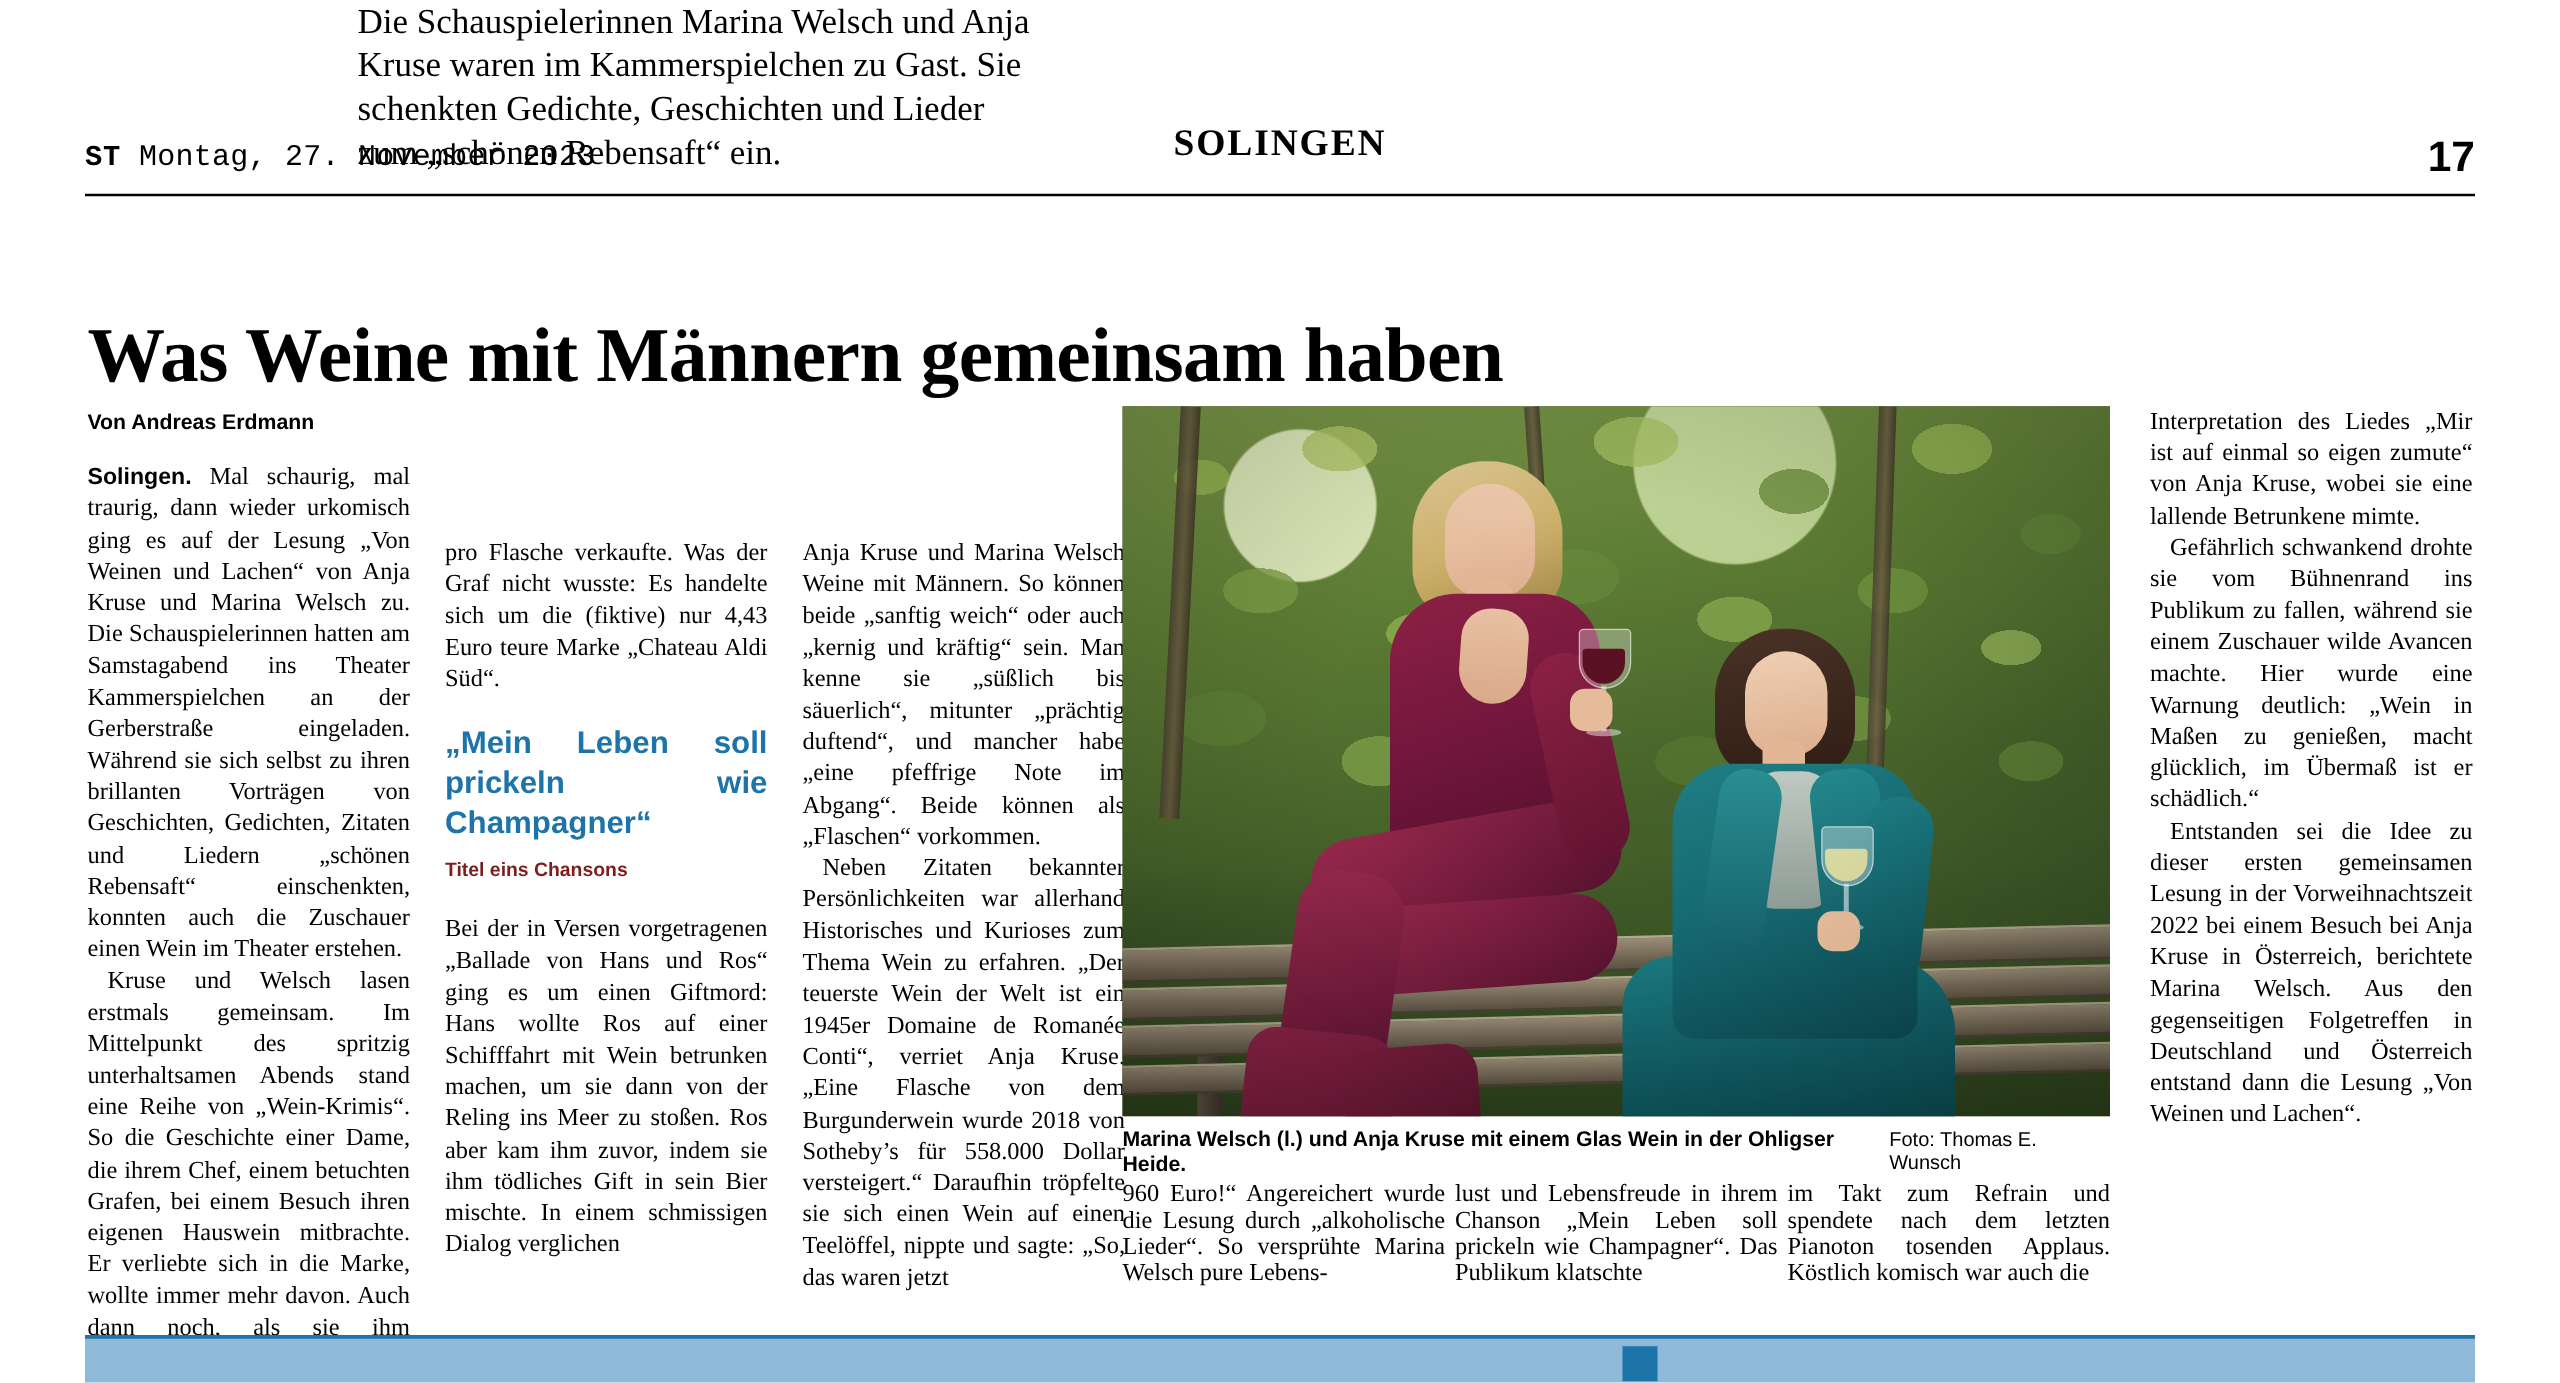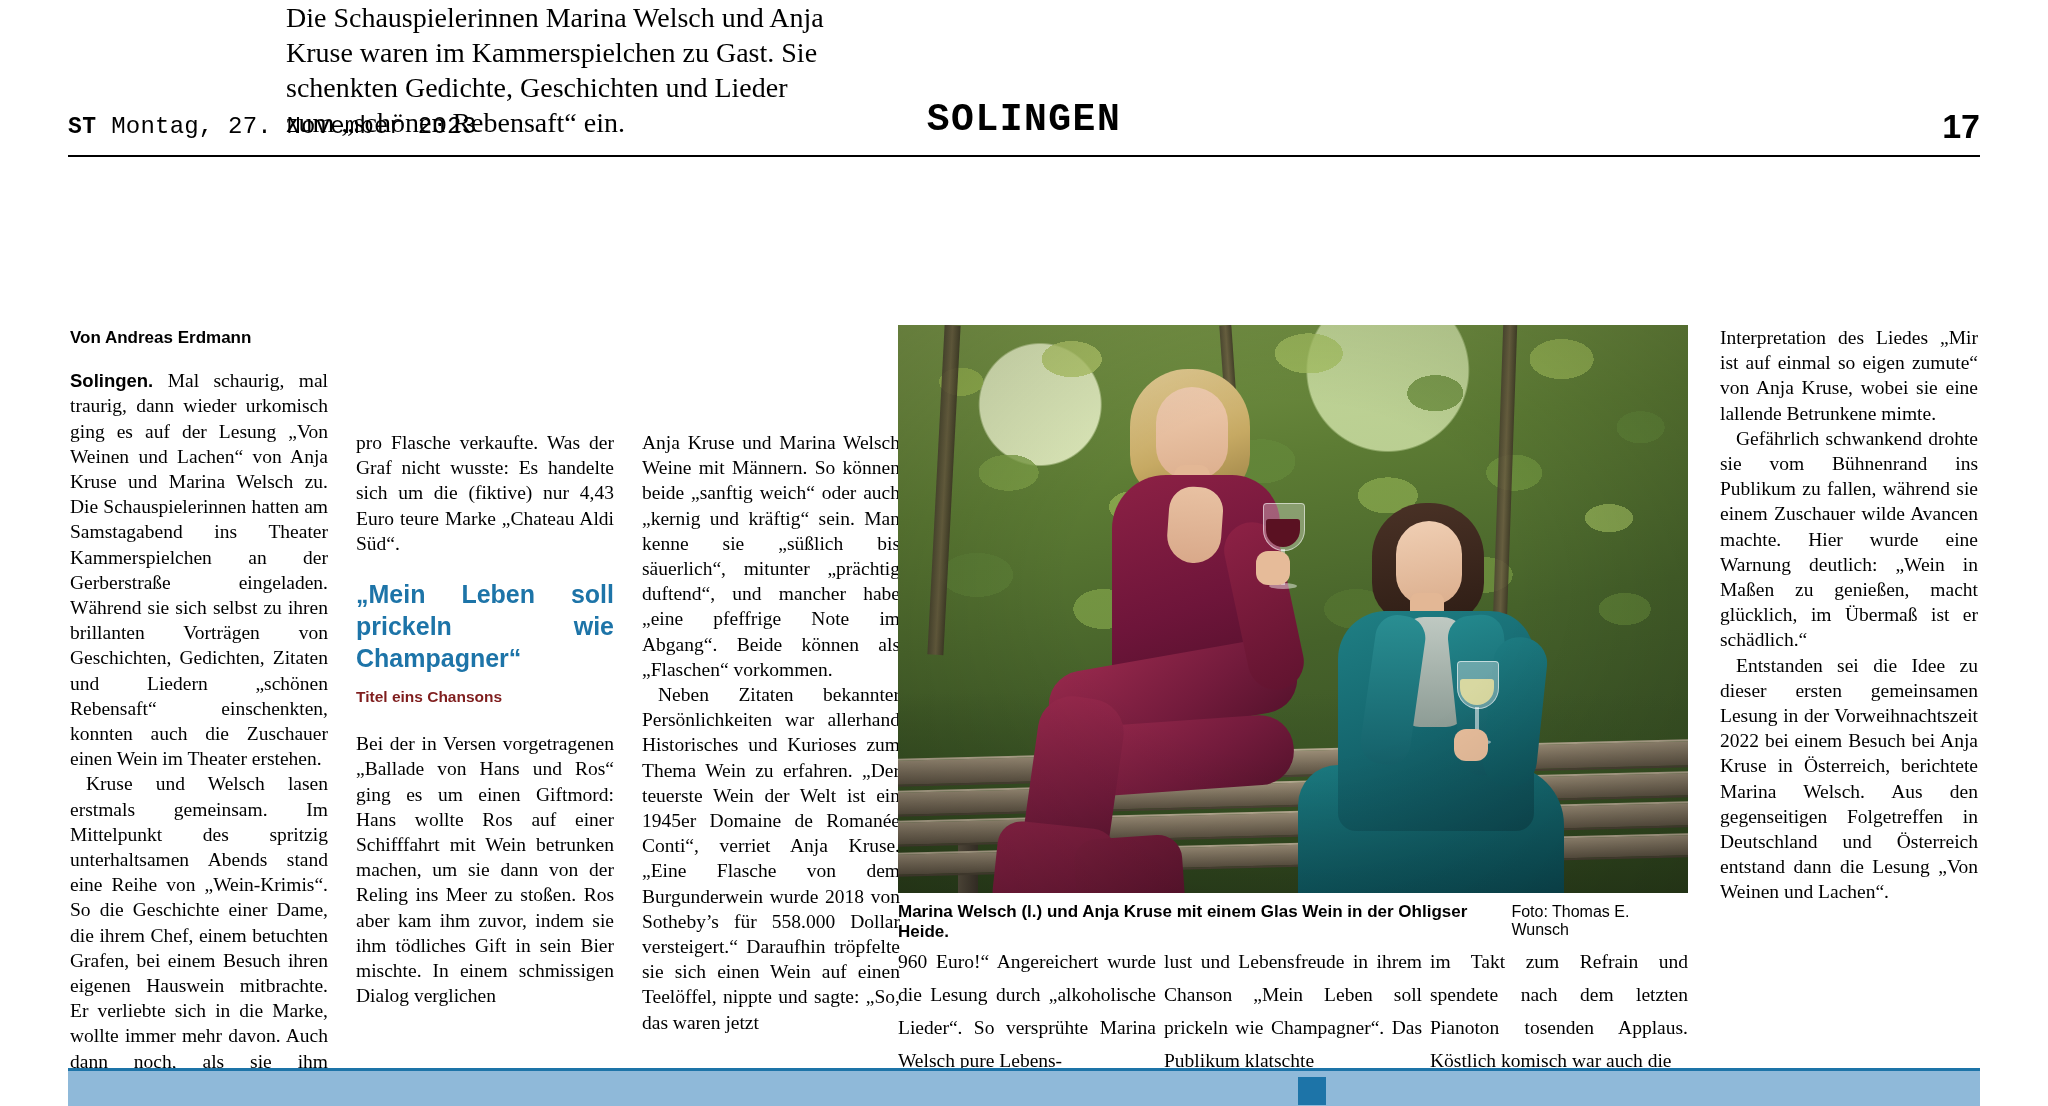--- a/index.html
+++ b/index.html
@@ -37,23 +37,23 @@
     font-size: 24px;
     letter-spacing: 0.2px;
     white-space: nowrap;
   }
   .masthead-left .st {
     font-weight: bold;
     font-size: 23px;
     letter-spacing: 0.5px;
   }
   .masthead-center {
-    font-family: Liberation Mono, monospace;
-    font-weight: bold;
-    font-size: 38px;
+    font-family: Liberation Serif, serif;
+    font-weight: bold;
+    font-size: 30px;
     letter-spacing: 1.5px;
     position: absolute;
     left: 50%;
     transform: translateX(-50%);
     top: -2px;
   }
   .masthead-right {
     font-family: "Liberation Sans", sans-serif;
     font-weight: bold;
     font-size: 34px;
@@ -186,21 +186,21 @@
     left: 898px;
     top: 945px;
     width: 790px;
     height: 110px;
   }
   .ucol {
     position: absolute;
     top: 0;
     width: 258px;
     font-size: 19.5px;
-    line-height: 33px;
+    line-height: 21px;
     text-align: justify;
     hyphens: auto;
   }
   .u1 { left: 0px; }
   .u2 { left: 266px; }
   .u3 { left: 532px; }
 
   
   .band {
     position: absolute;
@@ -465,20 +465,21 @@
   <div class="masthead">
     <div class="masthead-left">
       <span class="st">ST</span>
       <span>Montag, 27. November 2023</span>
     </div>
     <div class="masthead-center">SOLINGEN</div>
     <div class="masthead-right">17</div>
   </div>
   <div class="rule-top"></div>
 
+  <h1 class="headline">Was Weine mit Männern gemeinsam haben</h1>
 
   <div class="lead">Die Schauspielerinnen Marina Welsch und Anja Kruse waren im Kammerspielchen zu Gast. Sie schenkten Gedichte, Geschichten und Lieder zum „schönen Rebensaft“ ein.</div>
 
   <div class="cols">
 
     <div class="col c1">
       <div class="byline">Von Andreas Erdmann</div>
       <p class="first"><span class="dateline">Solingen.</span> <span>Mal schaurig, mal traurig, dann wieder urkomisch ging es auf der Lesung „Von Weinen und Lachen“ von Anja Kruse und Marina Welsch zu. Die Schauspielerinnen hatten am Samstagabend ins Theater Kammerspielchen an der Gerberstraße eingeladen. Während sie sich selbst zu ihren brillanten Vorträgen von Geschichten, Gedichten, Zitaten und Liedern „schönen Rebensaft“ einschenkten, konnten auch die Zuschauer einen Wein im Theater erstehen.</span></p>
       <p><span>Kruse und Welsch lasen erstmals gemeinsam. Im Mittelpunkt des spritzig unterhaltsamen Abends stand eine Reihe von „Wein-Krimis“. So die Geschichte einer Dame, die ihrem Chef, einem betuchten Grafen, bei einem Besuch ihren eigenen Hauswein mitbrachte. Er verliebte sich in die Marke, wollte immer mehr davon. Auch dann noch, als sie ihm Unmengen für 148 Euro</span></p>
     </div>

